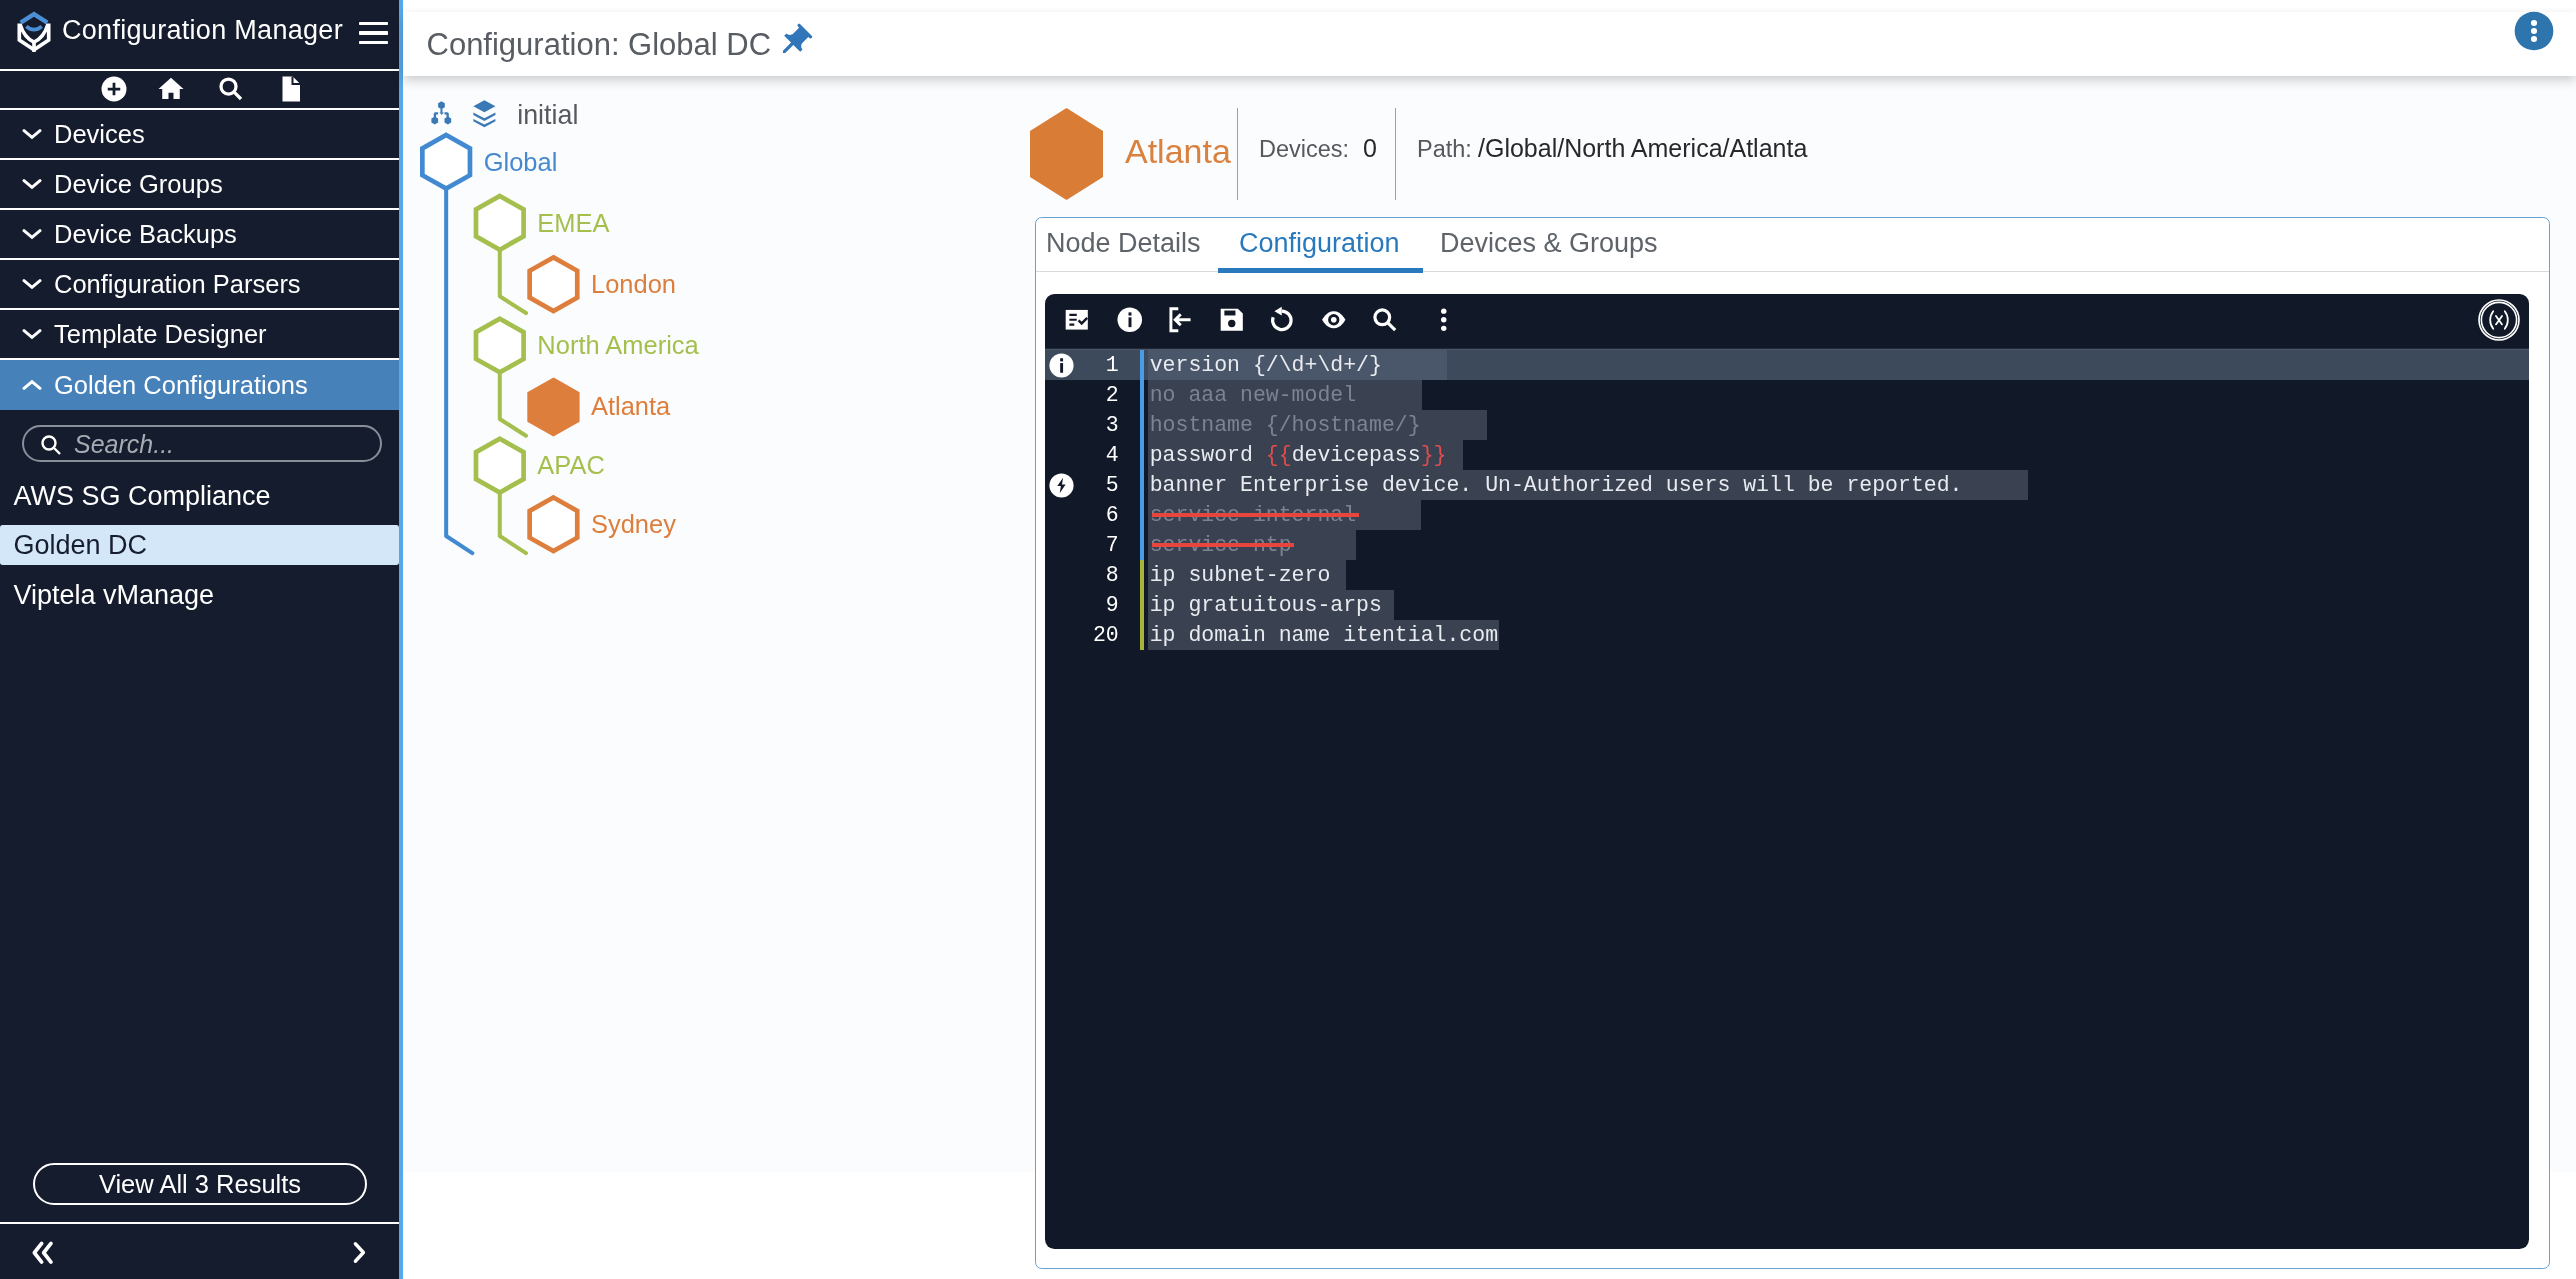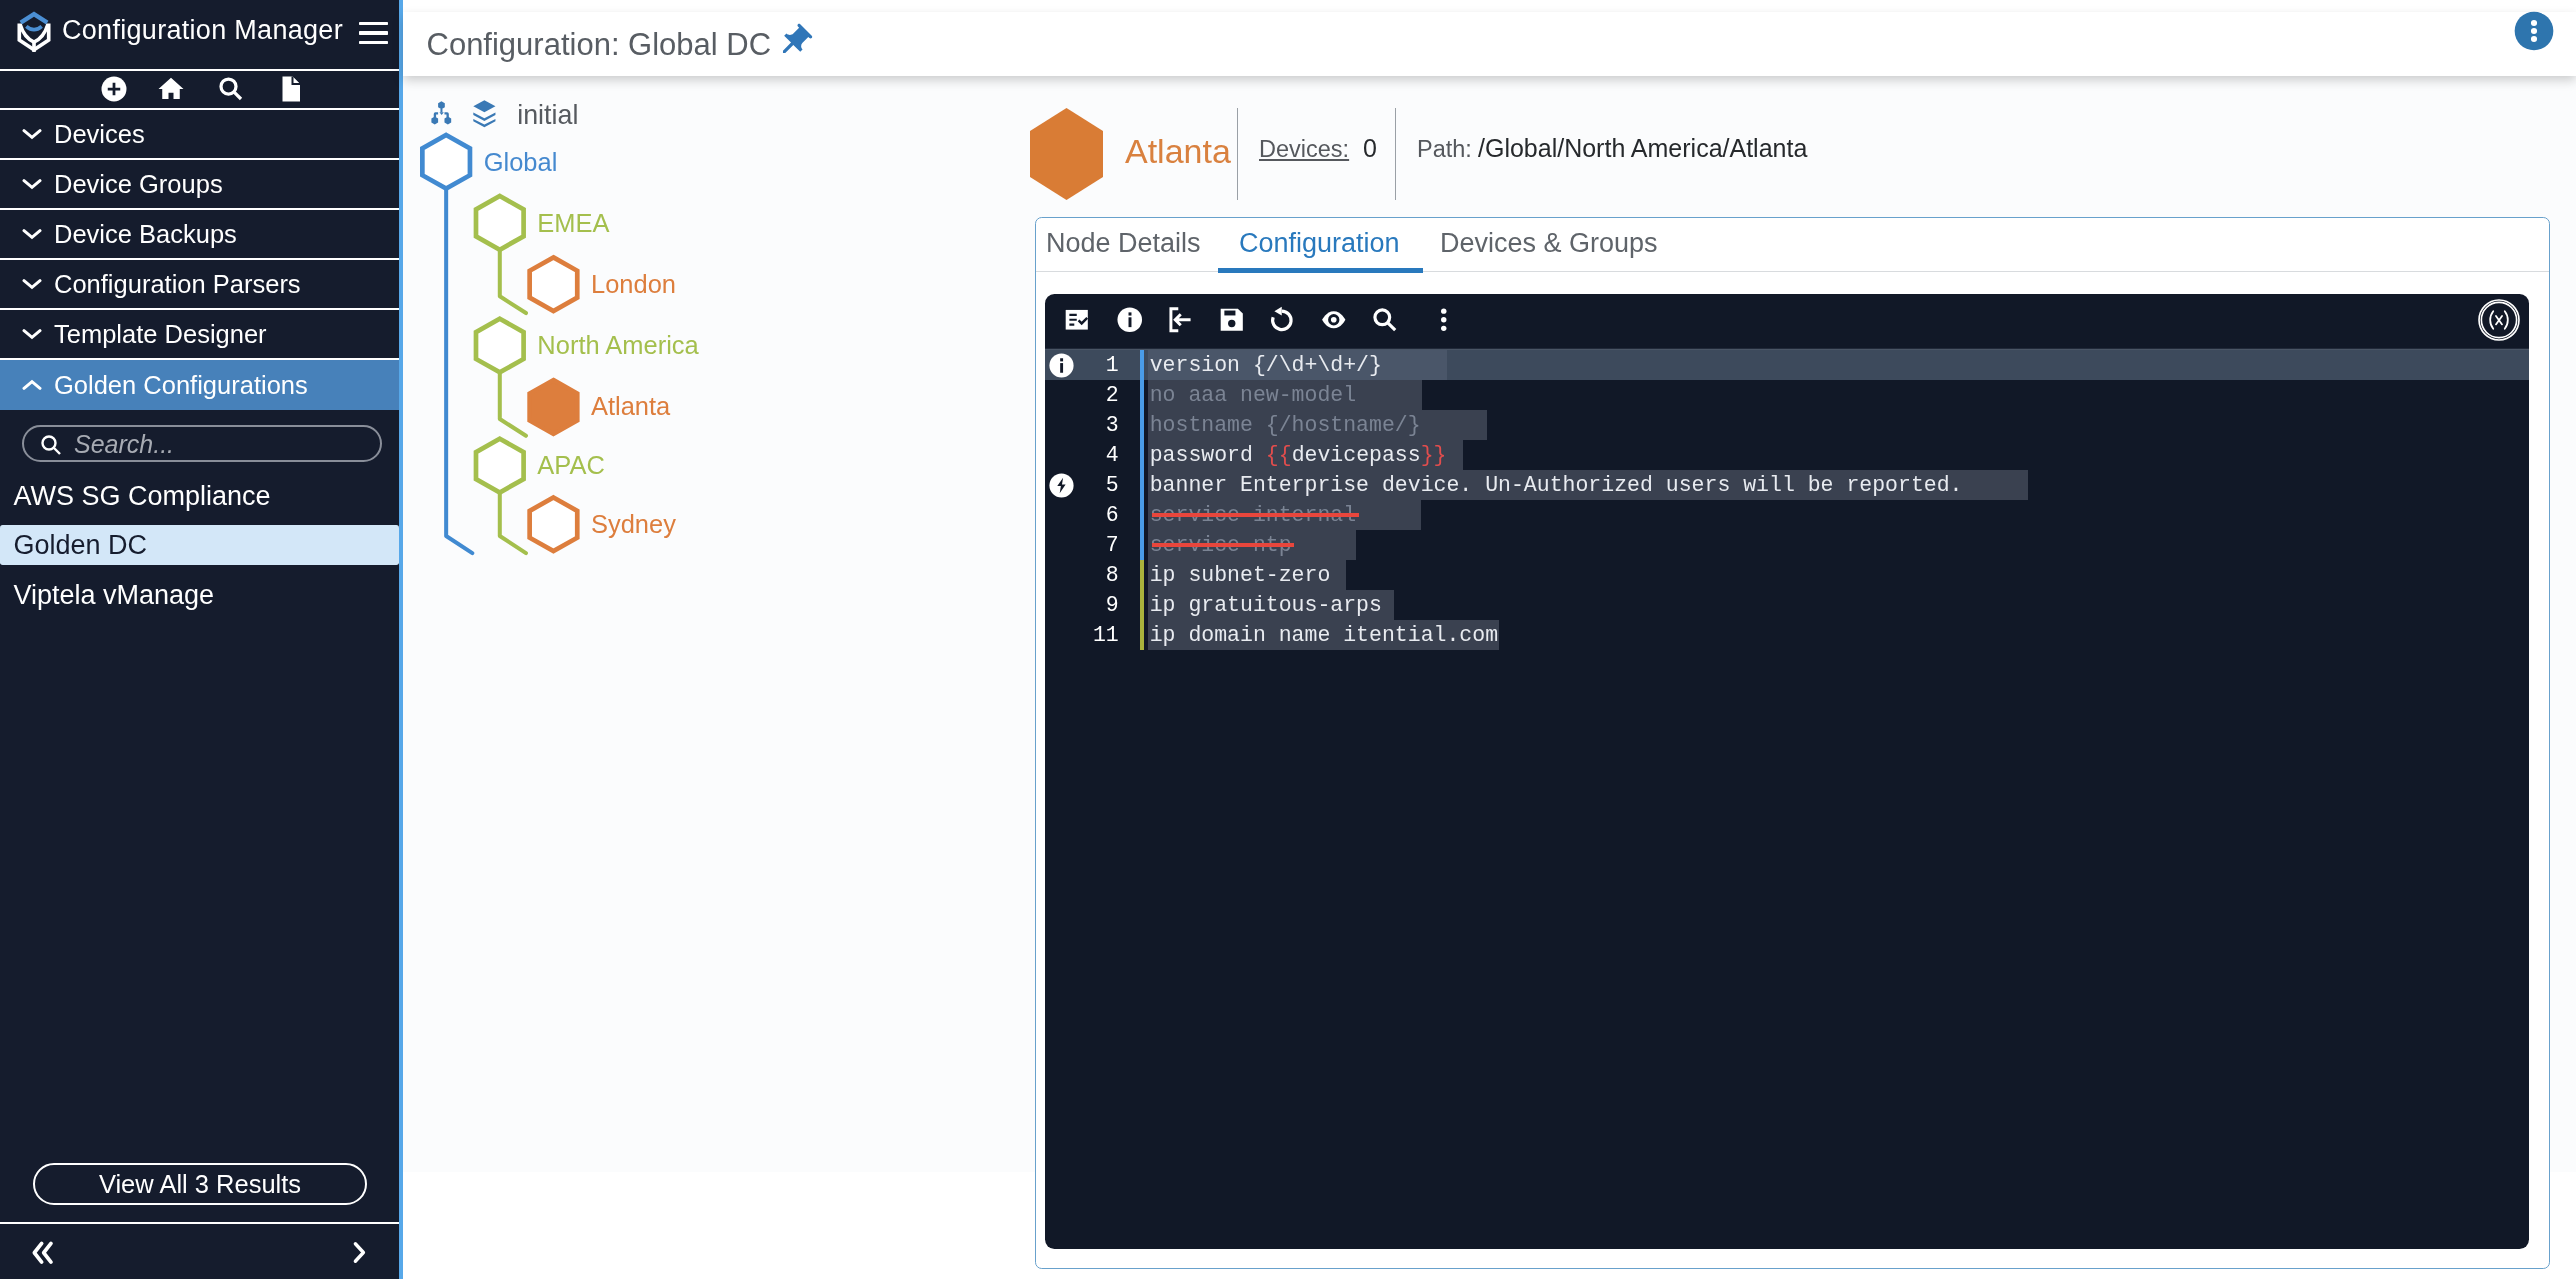--- a/index.html
+++ b/index.html
@@ -229,21 +229,21 @@
       <text x="280" y="681" fill="#DD7E3D">Sydney</text>
     </g>
   </svg>
 
   <div id="nodehead">
     <svg class="hexbig" width="73" height="92" viewBox="0 0 109 137">
           <path d="M54.5 0 L109 34 V103 L54.5 137 L0 103 V34 Z" fill="#D97C35"></path>
         </svg>
     <div class="aname" style="left:119px;">Atlanta</div>
     <div class="vdiv" style="left:231px;"></div>
-    <div class="lab" style="left:253px;text-decoration:underline;">Devices:</div>
+    <div class="lab" style="left:253px;">Devices:</div>
     <div class="val" style="left:357px;">0</div>
     <div class="vdiv" style="left:389px;"></div>
     <div class="lab" style="left:411px;">Path:</div>
     <div class="val" style="left:472px;">/Global/North America/Atlanta</div>
   </div>
 
   <div id="card">
     <div id="tabs">
       <span class="tab" style="left:10px;">Node Details</span>
       <span class="tab act" style="left:203px;">Configuration</span>
@@ -360,21 +360,21 @@
               <span class="ctext">ip subnet-zero</span>
             </div>
         <div class="crow">
               <span class="sel" style="left:103px;width:246px;"></span>
               <span class="lnum">9</span>
               <span class="gut" style="background:#A9B33C"></span>
               <span class="ctext">ip gratuitous-arps</span>
             </div>
         <div class="crow">
               <span class="sel" style="left:103px;width:351px;"></span>
-              <span class="lnum">11</span>
+              <span class="lnum">20</span>
               <span class="gut" style="background:#A9B33C"></span>
               <span class="ctext">ip domain name itential.com</span>
             </div>
       </div>
     </div>
   </div>
   <div id="hscroll">
         <div class="thumb"></div>
       </div>
 </div>

